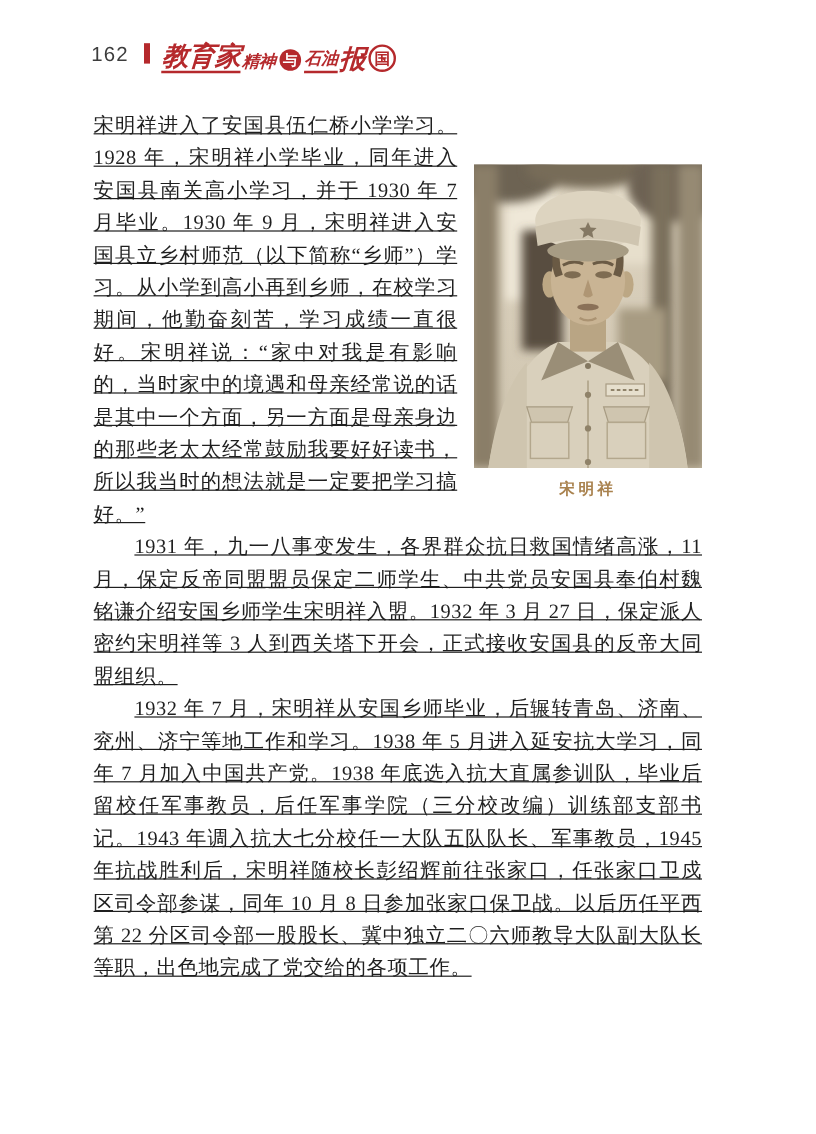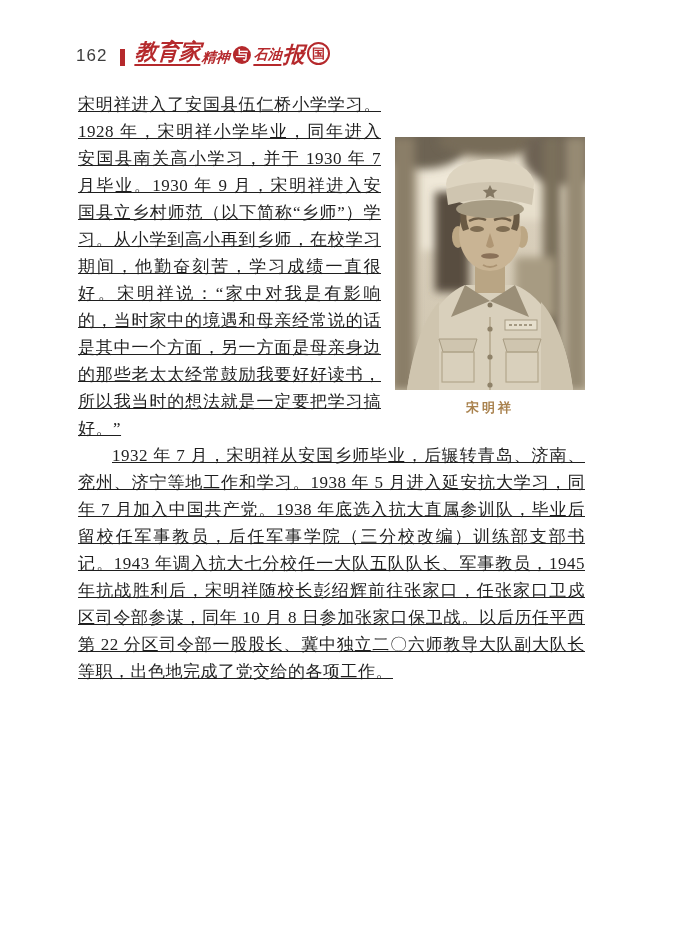--- a/index.html
+++ b/index.html
@@ -6,21 +6,21 @@
   body {
     width: 680px; height: 945px;
     font-family: "Liberation Serif", "DejaVu Serif", serif;
     color: #1f1f1f;
     overflow: hidden;
     position: relative;
   }
   
   .header {
     display: flex;
-    align-items: flex-end;
+    align-items: flex-start;
     padding: 36px 0 0 76px;
     height: 30px;
   }
   .page-number {
     font-family: "Liberation Sans", "DejaVu Sans", sans-serif;
     font-size: 17px;
     color: #3d3d3d;
     letter-spacing: 1px;
   }
   .red-bar {
@@ -194,15 +194,16 @@
       <line x1="114" y1="188" x2="138" y2="188" stroke="#8f8269" stroke-width="1.5" stroke-dasharray="3 2"></line>
       <path d="M44,202 h38 l-4,13 h-30 Z" fill="#cfc5af" stroke="#a89c83" stroke-width="1"></path>
       <rect x="47" y="215" width="32" height="30" fill="none" stroke="#b3a78d" stroke-width="1.2"></rect>
       <path d="M108,202 h38 l-4,13 h-30 Z" fill="#cfc5af" stroke="#a89c83" stroke-width="1"></path>
       <rect x="111" y="215" width="32" height="30" fill="none" stroke="#b3a78d" stroke-width="1.2"></rect>
     </svg>
     <figcaption class="photo-caption">宋明祥</figcaption>
   </figure>
 
   <p class="para no-indent">宋明祥进入了安国县伍仁桥小学学习。1928 年，宋明祥小学毕业，同年进入安国县南关高小学习，并于 1930 年 7 月毕业。1930 年 9 月，宋明祥进入安国县立乡村师范（以下简称“乡师”）学习。从小学到高小再到乡师，在校学习期间，他勤奋刻苦，学习成绩一直很好。宋明祥说：“家中对我是有影响的，当时家中的境遇和母亲经常说的话是其中一个方面，另一方面是母亲身边的那些老太太经常鼓励我要好好读书，所以我当时的想法就是一定要把学习搞好。”</p>
+  <p class="para">1931 年，九一八事变发生，各界群众抗日救国情绪高涨，11 月，保定反帝同盟盟员保定二师学生、中共党员安国县奉伯村魏铭谦介绍安国乡师学生宋明祥入盟。1932 年 3 月 27 日，保定派人密约宋明祥等 3 人到西关塔下开会，正式接收安国县的反帝大同盟组织。</p>
   <p class="para">1932 年 7 月，宋明祥从安国乡师毕业，后辗转青岛、济南、兖州、济宁等地工作和学习。1938 年 5 月进入延安抗大学习，同年 7 月加入中国共产党。1938 年底选入抗大直属参训队，毕业后留校任军事教员，后任军事学院（三分校改编）训练部支部书记。1943 年调入抗大七分校任一大队五队队长、军事教员，1945 年抗战胜利后，宋明祥随校长彭绍辉前往张家口，任张家口卫戍区司令部参谋，同年 10 月 8 日参加张家口保卫战。以后历任平西第 22 分区司令部一股股长、冀中独立二〇六师教导大队副大队长等职，出色地完成了党交给的各项工作。</p>
 
 </main>
 
 </body></html>

